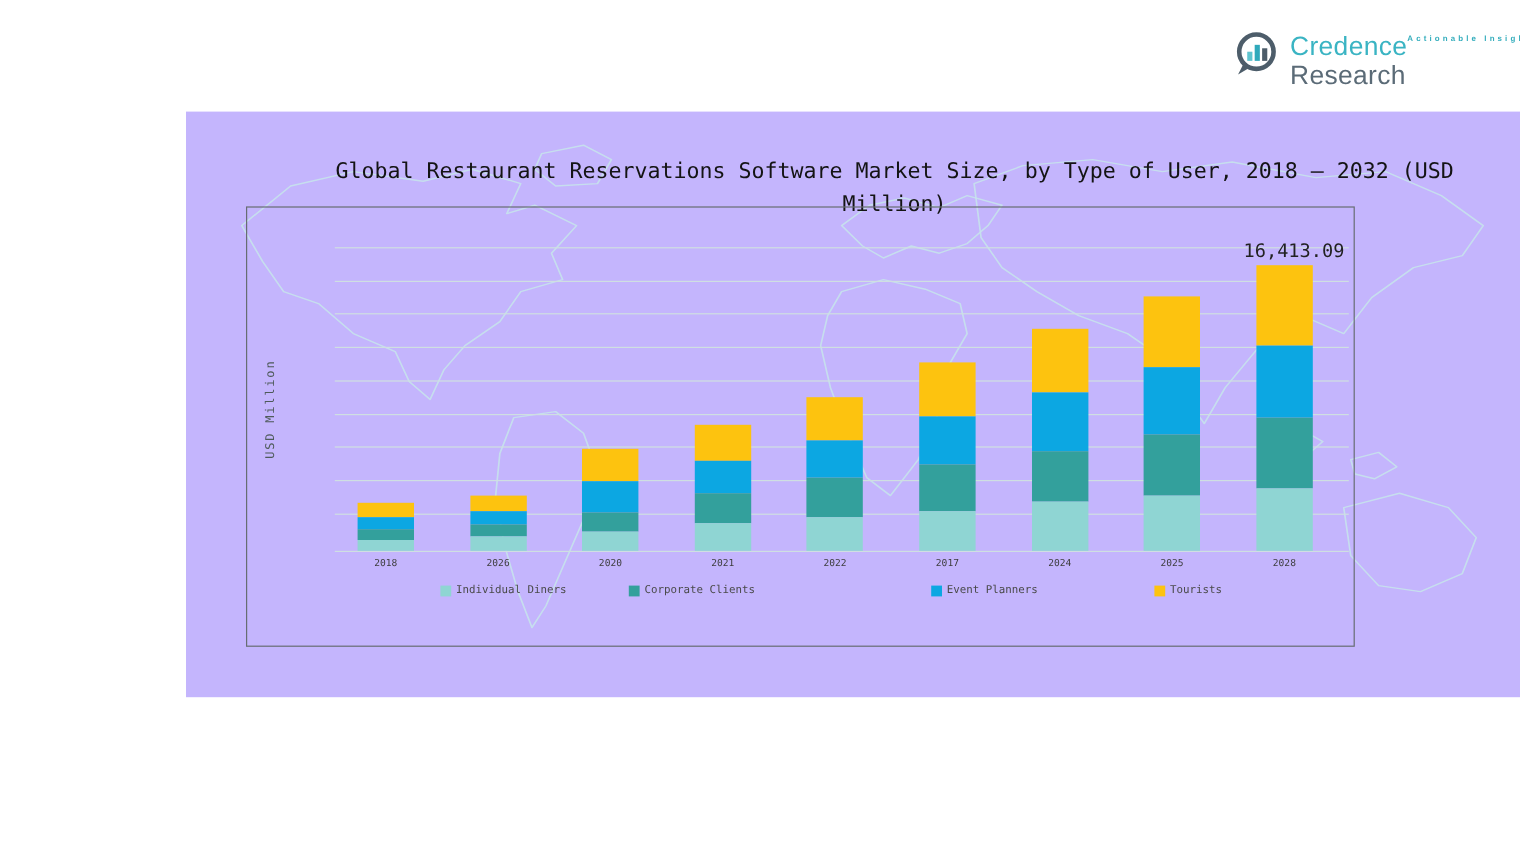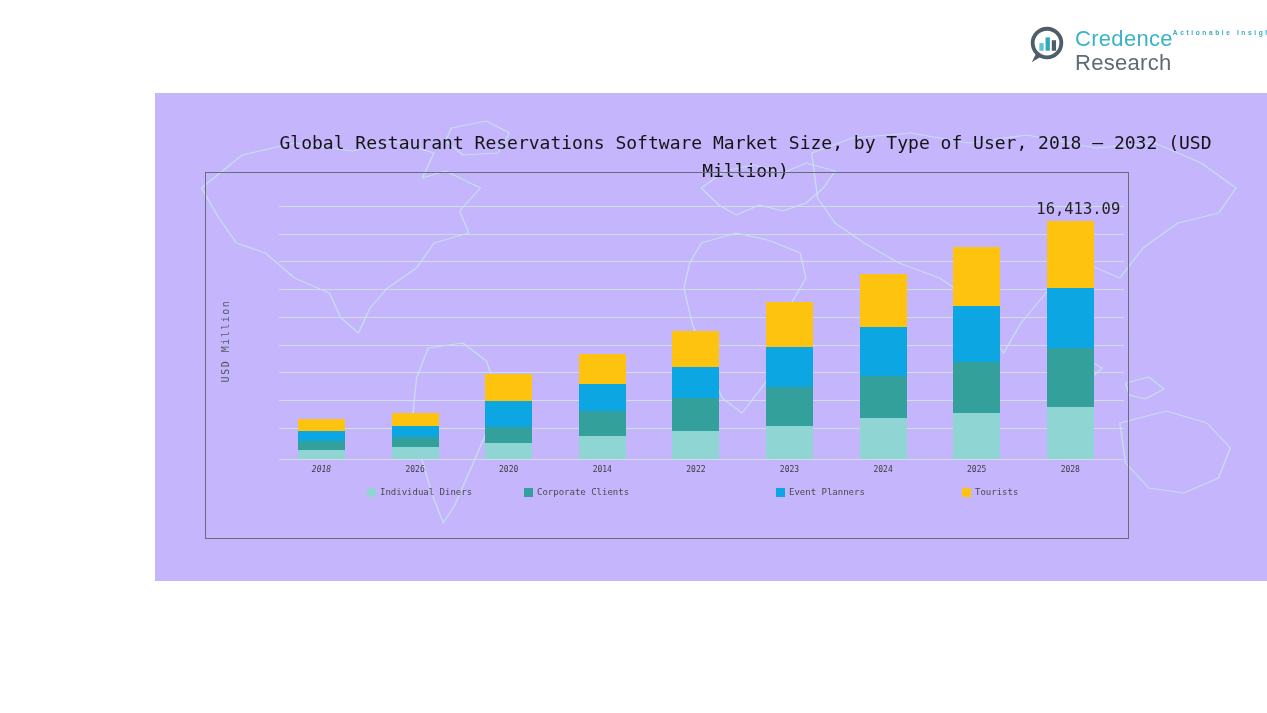--- a/index.html
+++ b/index.html
@@ -94,56 +94,56 @@
           <div class="gridline" style="top: 199.2px;"></div>
           <div class="gridline" style="top: 226.9px;"></div>
           <div class="gridline" style="top: 254.6px;"></div>
           <div class="gridline" style="top: 286px;"></div>
           <div class="bar" style="left: 19px; width: 47px; bottom: 78px;">
             <div class="bar-seg" style="height: 8.99039px; background: rgb(143, 213, 211);"></div>
             <div class="bar-seg" style="height: 9.2804px; background: rgb(51, 160, 156);"></div>
             <div class="bar-seg" style="height: 10.0054px; background: rgb(12, 167, 226);"></div>
             <div class="bar-seg" style="height: 11.673px; background: rgb(253, 195, 15);"></div>
           </div>
-          <div class="xtick" style="left: 12.5px; top: 292px; font-style: italic;">2018</div>
+          <div class="xtick" style="left: 12.5px; top: 292px;">2018</div>
           <div class="bar" style="left: 112.6px; width: 47px; bottom: 78px;">
             <div class="bar-seg" style="height: 12.253px; background: rgb(143, 213, 211);"></div>
             <div class="bar-seg" style="height: 10.0054px; background: rgb(51, 160, 156);"></div>
             <div class="bar-seg" style="height: 11.0205px; background: rgb(12, 167, 226);"></div>
             <div class="bar-seg" style="height: 12.253px; background: rgb(253, 195, 15);"></div>
           </div>
           <div class="xtick" style="left: 106.1px; top: 292px;">2026</div>
           <div class="bar" style="left: 206.2px; width: 47px; bottom: 78px;">
             <div class="bar-seg" style="height: 15.5882px; background: rgb(143, 213, 211);"></div>
             <div class="bar-seg" style="height: 16.6757px; background: rgb(51, 160, 156);"></div>
             <div class="bar-seg" style="height: 25.9561px; background: rgb(12, 167, 226);"></div>
             <div class="bar-seg" style="height: 26.9712px; background: rgb(253, 195, 15);"></div>
           </div>
           <div class="xtick" style="left: 199.7px; top: 292px;">2020</div>
           <div class="bar" style="left: 299.8px; width: 47px; bottom: 78px;">
             <div class="bar-seg" style="height: 23.2735px; background: rgb(143, 213, 211);"></div>
             <div class="bar-seg" style="height: 24.9411px; background: rgb(51, 160, 156);"></div>
             <div class="bar-seg" style="height: 26.6811px; background: rgb(12, 167, 226);"></div>
             <div class="bar-seg" style="height: 30.5238px; background: rgb(253, 195, 15);"></div>
           </div>
-          <div class="xtick" style="left: 293.3px; top: 292px;">2014</div>
+          <div class="xtick" style="left: 293.3px; top: 292px;">2021</div>
           <div class="bar" style="left: 393.4px; width: 47px; bottom: 78px;">
             <div class="bar-seg" style="height: 28.2762px; background: rgb(143, 213, 211);"></div>
             <div class="bar-seg" style="height: 32.2639px; background: rgb(51, 160, 156);"></div>
             <div class="bar-seg" style="height: 31.6839px; background: rgb(12, 167, 226);"></div>
             <div class="bar-seg" style="height: 35.9615px; background: rgb(253, 195, 15);"></div>
           </div>
           <div class="xtick" style="left: 386.9px; top: 292px;">2022</div>
           <div class="bar" style="left: 487px; width: 47px; bottom: 78px;">
             <div class="bar-seg" style="height: 33.2789px; background: rgb(143, 213, 211);"></div>
             <div class="bar-seg" style="height: 38.2816px; background: rgb(51, 160, 156);"></div>
             <div class="bar-seg" style="height: 40.6742px; background: rgb(12, 167, 226);"></div>
             <div class="bar-seg" style="height: 44.9519px; background: rgb(253, 195, 15);"></div>
           </div>
-          <div class="xtick" style="left: 480.5px; top: 292px;">2023</div>
+          <div class="xtick" style="left: 480.5px; top: 292px;">2017</div>
           <div class="bar" style="left: 580.6px; width: 47px; bottom: 78px;">
             <div class="bar-seg" style="height: 40.5292px; background: rgb(143, 213, 211);"></div>
             <div class="bar-seg" style="height: 42.6318px; background: rgb(51, 160, 156);"></div>
             <div class="bar-seg" style="height: 48.9396px; background: rgb(12, 167, 226);"></div>
             <div class="bar-seg" style="height: 52.9273px; background: rgb(253, 195, 15);"></div>
           </div>
           <div class="xtick" style="left: 574.1px; top: 292px;">2024</div>
           <div class="bar" style="left: 674.2px; width: 47px; bottom: 78px;">
             <div class="bar-seg" style="height: 45.532px; background: rgb(143, 213, 211);"></div>
             <div class="bar-seg" style="height: 51.6222px; background: rgb(51, 160, 156);"></div>

